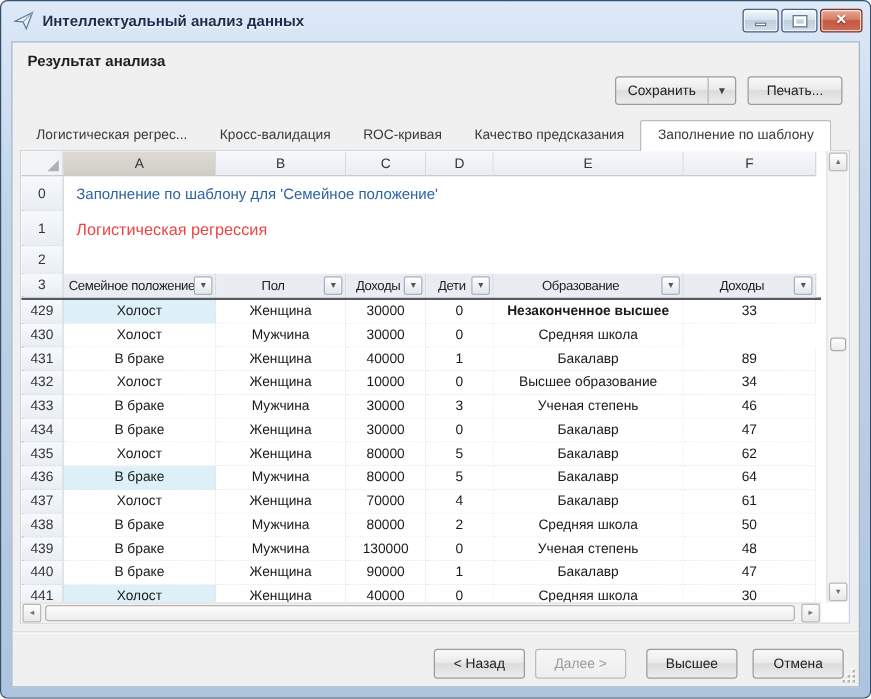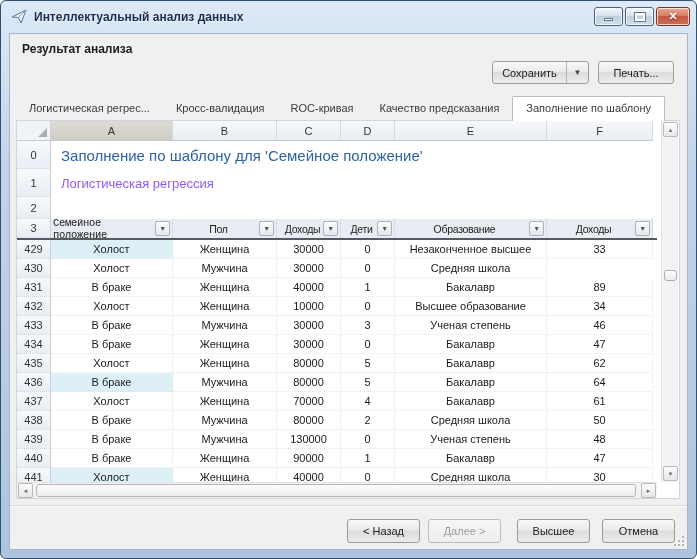--- a/index.html
+++ b/index.html
@@ -64,22 +64,22 @@
   .colrow { height:20px; }
   .colhead { background:linear-gradient(180deg,#f7f8fa,#e9edf1); border-right:1px solid #d5dae0;
              border-bottom:1px solid #c5cbd2; font-size:11px; color:#333;
              display:flex; align-items:center; justify-content:center; }
   .colhead.sel { background:linear-gradient(180deg,#dedbd4,#d0cdc5); }
 
   .title-row { height:28px; }
   .subtitle-row { height:28px; }
   .empty-row { height:22px; }
   .mergecell { display:flex; align-items:center; padding-left:10px; overflow:hidden; white-space:nowrap; }
-  .grid-title { font-size:15px; color:#2f63a0; }
-  .grid-subtitle { font-size:13px; color:#8b5cf6; }
+  .grid-title { font-size:12px; color:#2f63a0; }
+  .grid-subtitle { font-size:13px; color:#ef4444; }
 
   .field-row { height:21px; border-bottom:2px solid #565a5f; }
   .fhcell { position:relative; background:#e9edf3; border-right:1px dotted #c8cdd4;
             font-size:10.5px; letter-spacing:-0.3px; color:#222;
             display:flex; align-items:center; justify-content:center; overflow:hidden; }
   .filter-btn { position:absolute; right:2px; top:2px; width:15px; height:15px;
                 background:linear-gradient(180deg,#ffffff,#e2e6ea); border:1px solid #aab4bf;
                 border-radius:2px; display:flex; align-items:center; justify-content:center; cursor:default; }
   .filter-btn .fic { font-size:7px; color:#555; line-height:1; }
 
@@ -195,21 +195,21 @@
         </div>
 
         <div class="grow empty-row">
           <div class="rowhead">2</div>
           <div class="mergecell" style="width:602px"></div>
         </div>
 
         <div class="grow field-row" id="fieldrow">
           <div class="rowhead">3</div>
         <div class="fhcell" style="width: 122px;">
-              <div class="" style="padding: 0px 14px 0px 2px; font-family: Liberation Mono, monospace;">Семейное положение</div>
+              <div class="" style="padding: 0px 14px 0px 2px;">Семейное положение</div>
               <div class="filter-btn">
                 <div class="fic">▼</div>
               </div>
             </div>
             <div class="fhcell" style="width: 104px;">
               <div class="" style="padding: 0px 14px 0px 2px;">Пол</div>
               <div class="filter-btn">
                 <div class="fic">▼</div>
               </div>
             </div>
@@ -239,21 +239,21 @@
             </div>
           </div>
 
         <div id="datarows">
             <div class="grow data-row">
               <div class="rowhead">429</div>
               <div class="dcell hl" style="width: 122px;">Холост</div>
               <div class="dcell" style="width: 104px;">Женщина</div>
               <div class="dcell" style="width: 64px;">30000</div>
               <div class="dcell" style="width: 54px;">0</div>
-              <div class="dcell" style="width: 152px;">Незаконченное высшее</div>
+              <div class="dcell" style="width: 152px; font-weight: bold;">Незаконченное высшее</div>
               <div class="dcell" style="width: 106px;">33</div>
             </div>
             <div class="grow data-row">
               <div class="rowhead">430</div>
               <div class="dcell" style="width: 122px;">Холост</div>
               <div class="dcell" style="width: 104px;">Мужчина</div>
               <div class="dcell" style="width: 64px;">30000</div>
               <div class="dcell" style="width: 54px;">0</div>
               <div class="dcell" style="width: 152px;">Средняя школа</div>
             </div>

